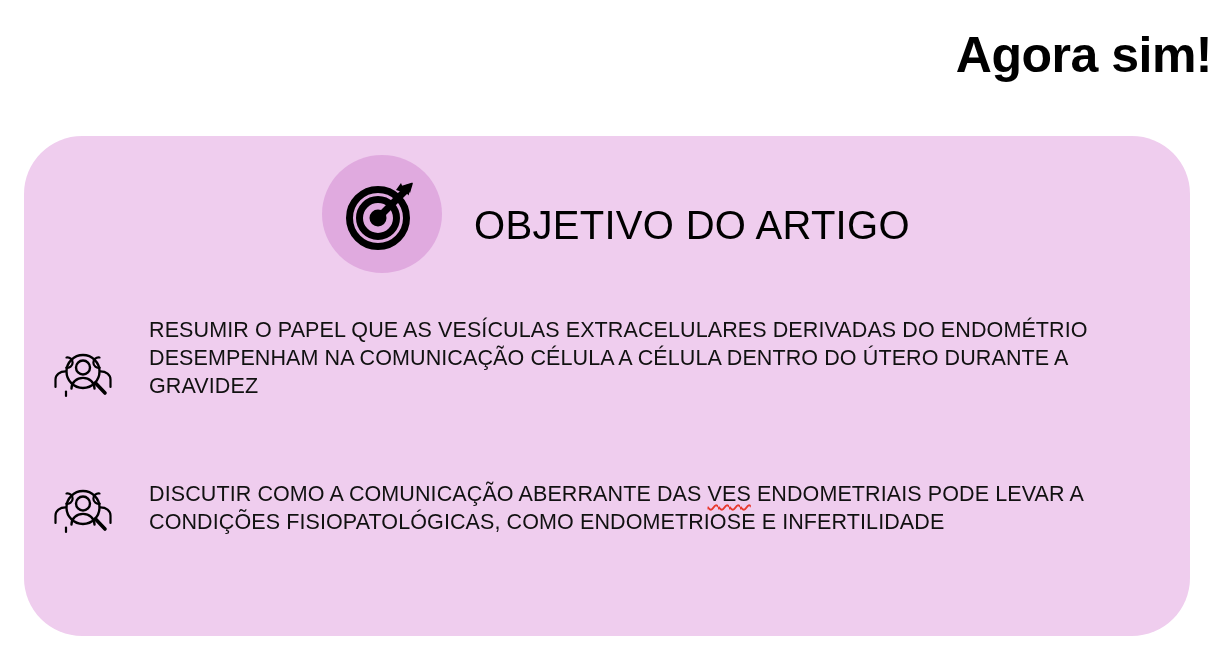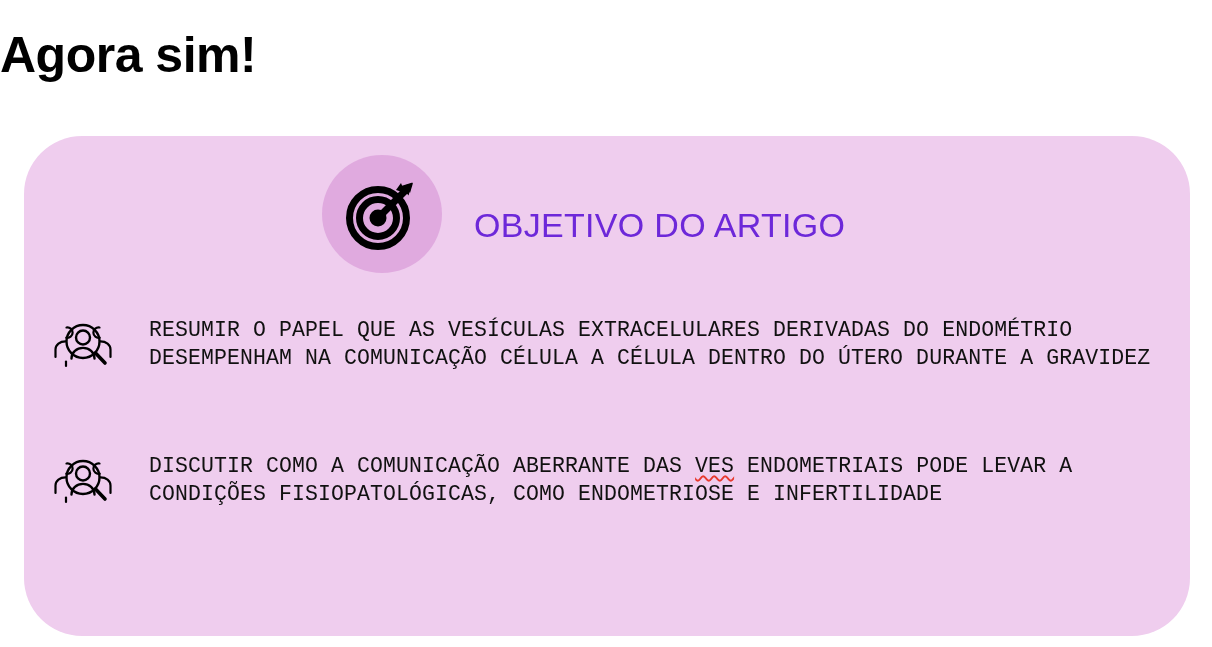--- a/index.html
+++ b/index.html
@@ -18,21 +18,21 @@
     height: 647px;
     background: #ffffff;
   }
 
   
   .slide-title {
     position: absolute;
     top: 30px;
     left: 0;
     width: 1212px;
-    text-align: left;
+    text-align: right;
     font-size: 50px;
     font-weight: 600;
     letter-spacing: -0.5px;
     color: #000000;
     line-height: 1.0;
   }
 
   
   .card {
     position: absolute;
@@ -61,40 +61,39 @@
     display: flex;
     align-items: center;
     justify-content: center;
     flex: 0 0 auto;
   }
 
   .badge svg { display: block; }
 
   .card-heading {
     margin-left: 32px;
-    font-size: 34px;
+    font-size: 40px;
     font-weight: 400;
     letter-spacing: 0.3px;
-    color: #6d28d9;
+    color: #000000;
     white-space: nowrap;
     margin-top: 23px;
   }
 
   
   .bullets {
     position: absolute;
     left: 28px;
     top: 180px;
     width: 1130px;
   }
 
   .bullet {
     display: flex;
-    align-items: center;
-    font-family: Liberation Mono, monospace;
+    align-items: flex-end;
   }
 
   .bullet + .bullet { margin-top: 80px; }
 
   .bullet-icon {
     flex: 0 0 auto;
     width: 62px;
     height: 50px;
     margin-top: 1px;
   }

